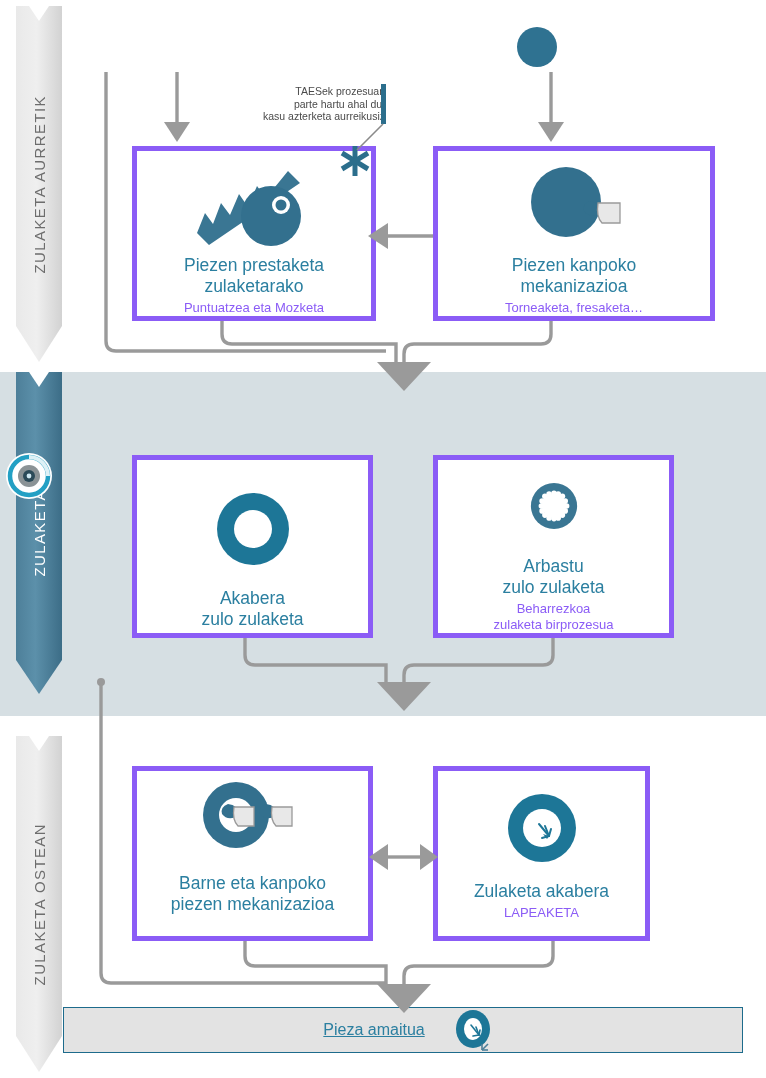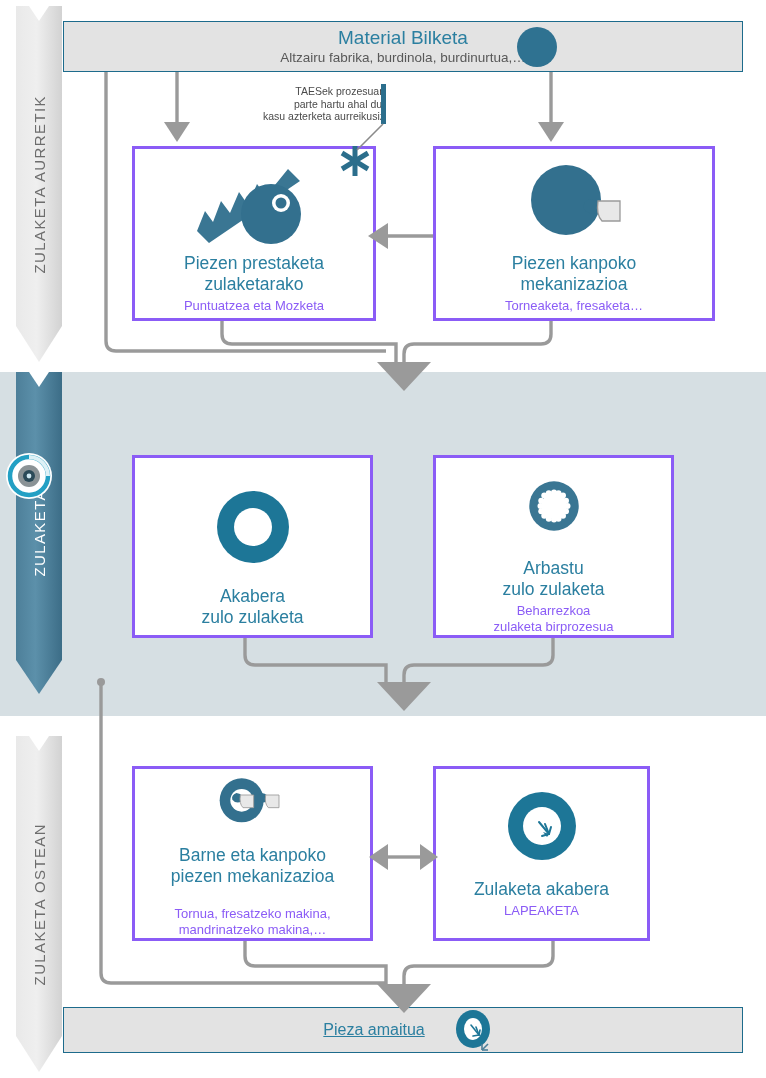--- a/index.html
+++ b/index.html
@@ -64,21 +64,21 @@
   .bar-bot{left:63px;top:1007px;width:680px;height:46px;}
   .bar-bot .bar-title{color:#2b7fa0;font-size:16px;text-decoration:underline;}
 
   .bar-top-icon{position:absolute;left:515px;top:27px;width:44px;height:40px;}
   .bar-bot-icon{position:absolute;left:450px;top:1008px;width:50px;height:46px;}
 
   
   .card{
     position:absolute;
     background:#ffffff;
-    border:3px solid #8b5cf6;
+    border:5px solid #8b5cf6;
     box-sizing:border-box;
     display:flex;flex-direction:column;align-items:center;
   }
   .card .cicon{position:relative;}
   .card .ctitle{
     color:#2b7fa0;font-size:17.5px;line-height:21px;text-align:center;
   }
   .card .csub{
     color:#8b5cf6;font-size:13px;line-height:16px;text-align:center;margin-top:3px;
   }
@@ -155,24 +155,20 @@
   <svg class="bullseye" viewBox="0 0 48 48">
     <circle cx="24" cy="24" r="23" fill="#ffffff"></circle>
     <circle cx="24" cy="24" r="19" fill="none" stroke="#23a0c4" stroke-width="4.5"></circle>
     <circle cx="24" cy="24" r="13" fill="none" stroke="#ffffff" stroke-width="3"></circle>
     <circle cx="24" cy="24" r="11" fill="#8b9396"></circle>
     <circle cx="24" cy="24" r="6" fill="#2b4a58"></circle>
     <circle cx="24" cy="24" r="2.4" fill="#cfe8f2"></circle>
     <path d="M24 5 A19 19 0 0 1 43 24" stroke="#ffffff" stroke-width="4" fill="none" opacity="0.85"></path>
   </svg>
 
-  <div class="bar bar-top">
-    <div class="bar-title">Material Bilketa</div>
-    <div class="bar-sub">Altzairu fabrika, burdinola, burdinurtua,…</div>
-  </div>
   <svg class="bar-top-icon" viewBox="0 0 44 40">
     <circle cx="22" cy="20" r="20" fill="#2f7291"></circle>
   </svg>
 
   <div class="note">
     <div>TAESek  prozesuan</div>
     <div>parte hartu ahal du,</div>
     <div>kasu azterketa aurreikusiz</div>
   </div>
   <div class="note-bar"></div>
@@ -261,24 +257,20 @@
       <circle cx="44" cy="38" r="17" fill="#ffffff"></circle>
       <path d="M36 27 q10 1 12 11 q-12 7 -18 -1 q-2 -7 6 -10 Z" fill="#33708e"></path>
       <path d="M42 30 L62 30 L62 49 L46 49 Q40 43 42 30 Z" fill="#e8e8e8" stroke="#9a9a9a" stroke-width="1.3"></path>
       <path d="M74 27 q10 1 12 11 q-12 7 -18 -1 q-2 -7 6 -10 Z" fill="#33708e"></path>
       <path d="M80 30 L100 30 L100 49 L84 49 Q78 43 80 30 Z" fill="#e8e8e8" stroke="#9a9a9a" stroke-width="1.3"></path>
     </svg>
     <div class="ctitle" style="margin-top:2px;">
       <div>Barne eta kanpoko</div>
       <div>piezen mekanizazioa</div>
     </div>
-    <div class="csub">
-      <div>Tornua, fresatzeko makina,</div>
-      <div>mandrinatzeko makina,…</div>
-    </div>
   </div>
 
   <div class="card card-f">
     <svg class="cicon" style="width:82px;height:82px;margin-top:16px;" viewBox="0 0 82 82">
       <circle cx="41" cy="41" r="34" fill="#1d7697"></circle>
       <circle cx="41" cy="41" r="19" fill="#ffffff"></circle>
       <g stroke="#1d7697" stroke-width="2" stroke-linecap="round">
         <line x1="38" y1="37" x2="48" y2="49"></line>
         <line x1="44" y1="39" x2="48" y2="49"></line>
         <line x1="50" y1="42" x2="48" y2="49"></line>

